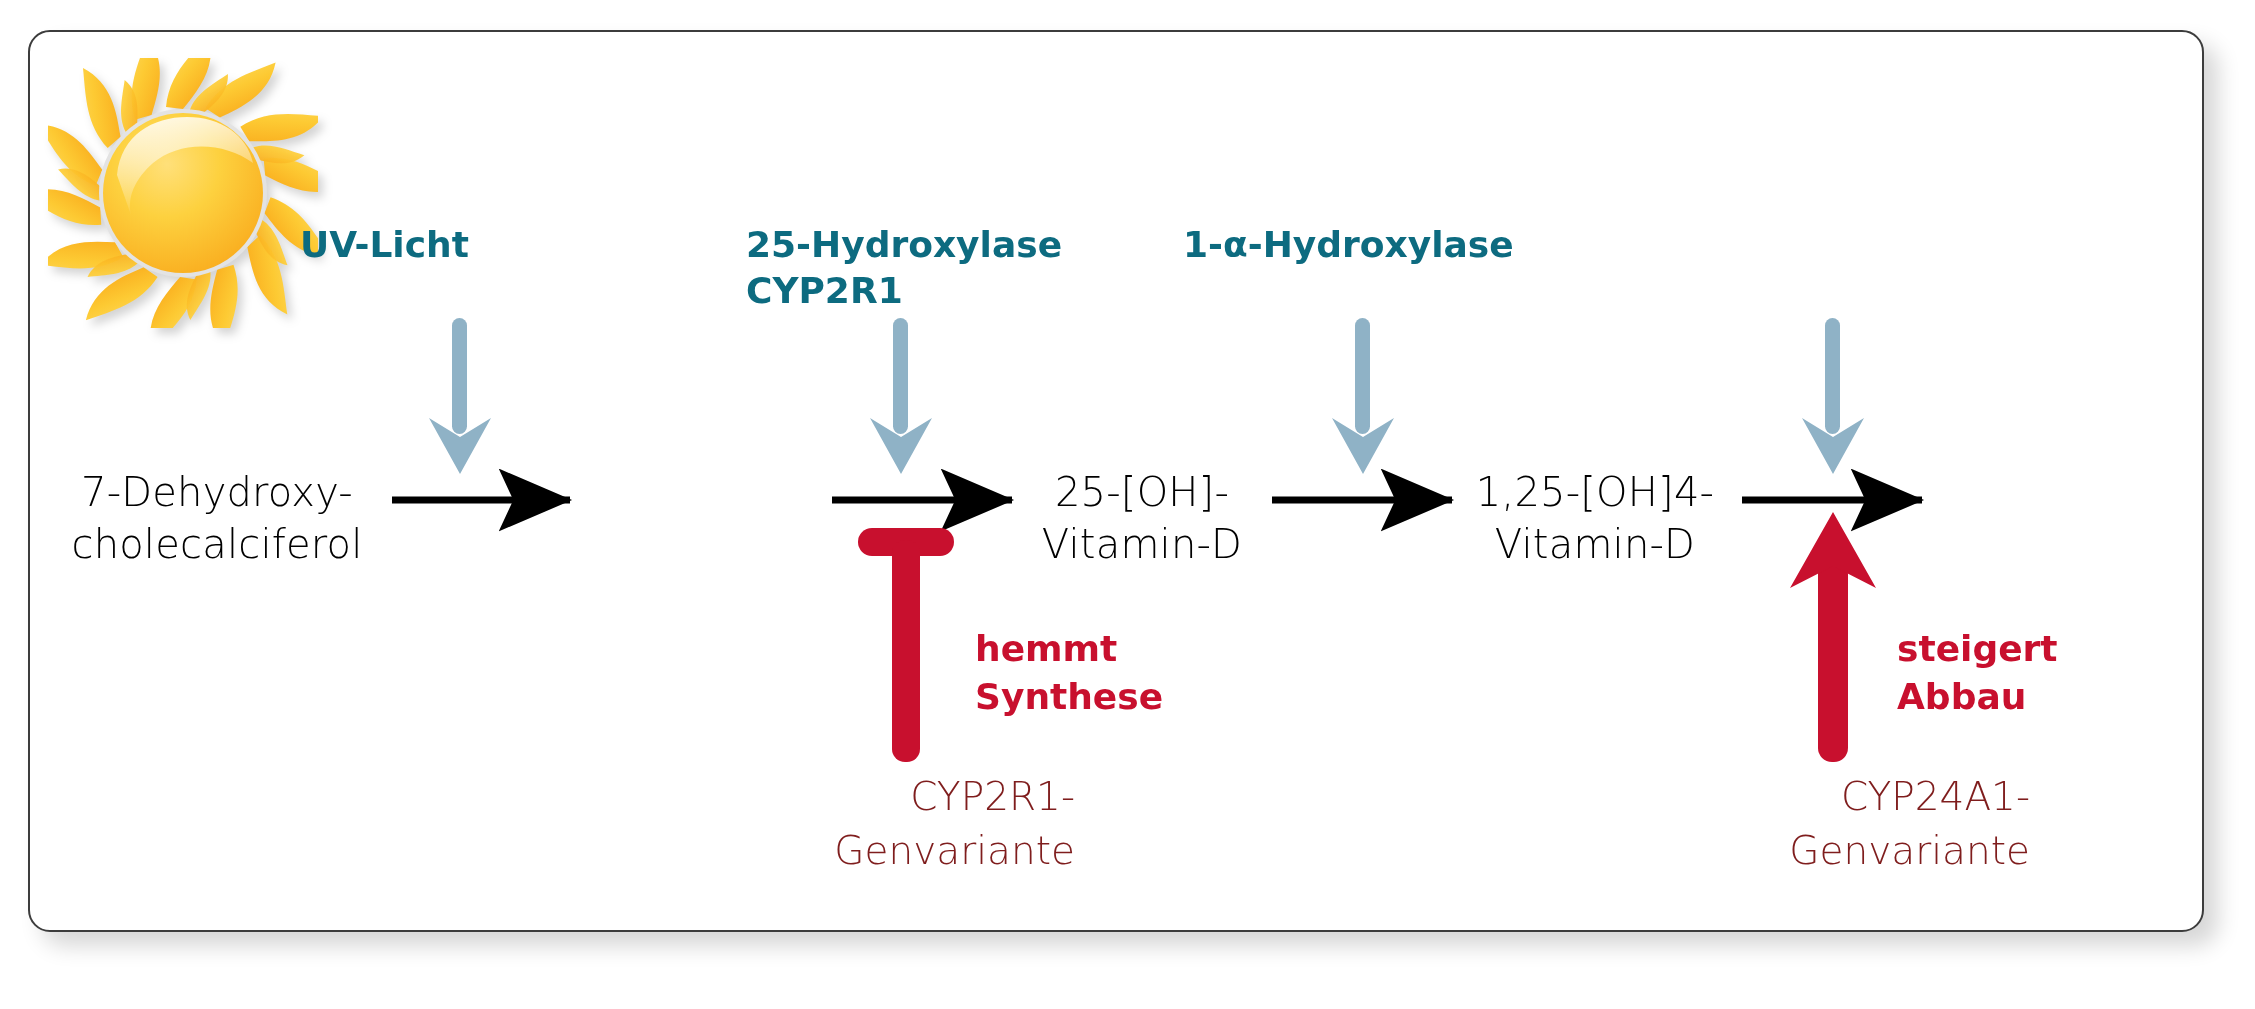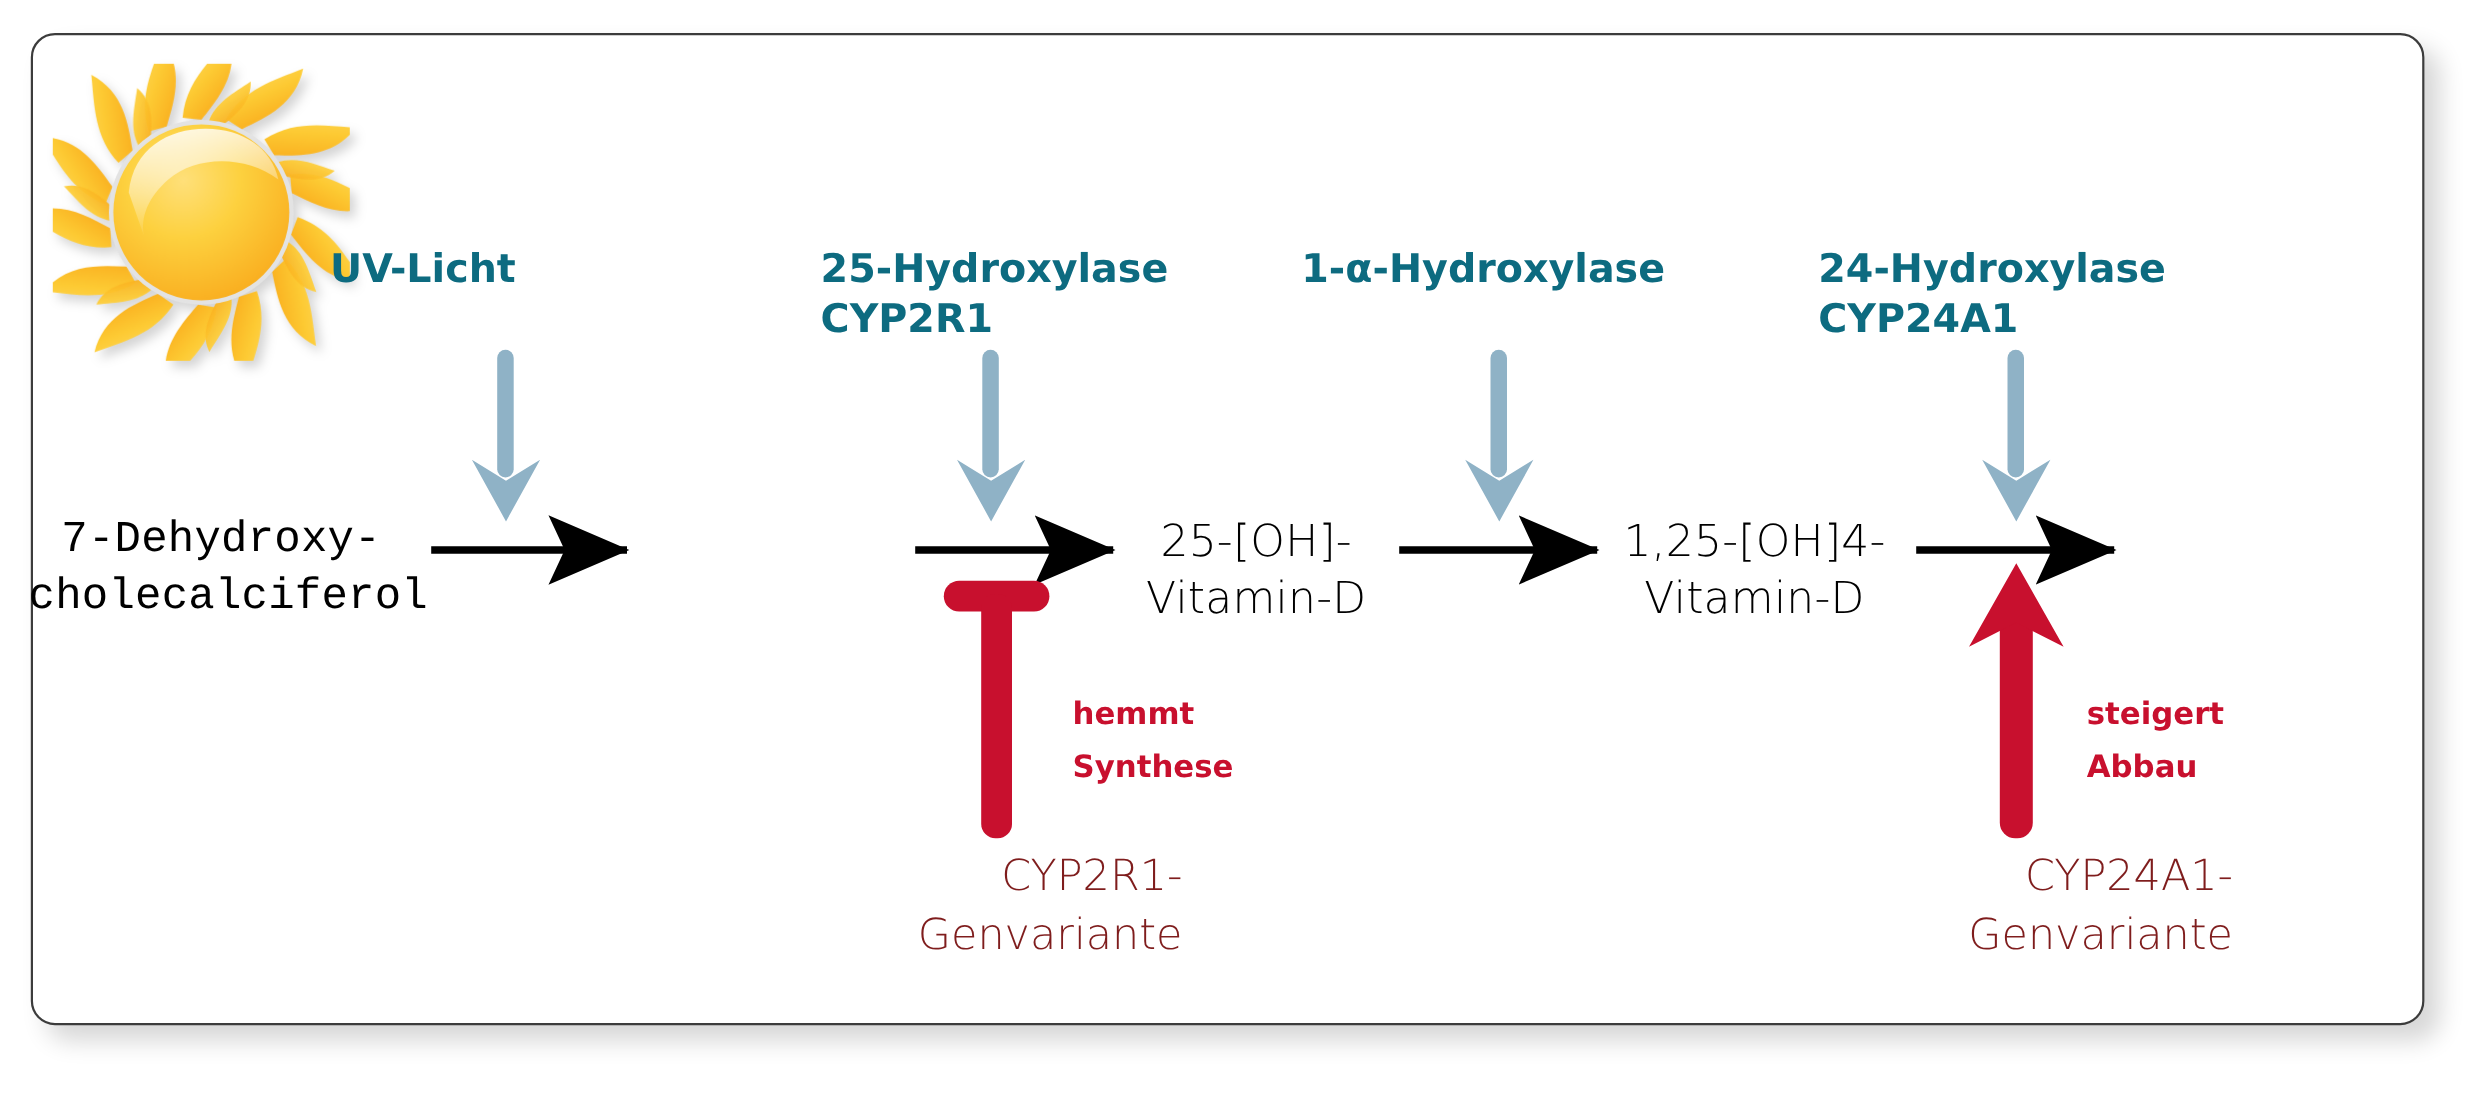--- a/index.html
+++ b/index.html
@@ -34,21 +34,21 @@
     position:absolute;color:#0D6B80;
     font-family:"DejaVu Sans","Liberation Sans",sans-serif;
     font-weight:bold;font-size:36px;line-height:46px;
     white-space:pre-line;
   }
 
   
   .redlabel{
     position:absolute;color:#C8102E;
     font-family:"DejaVu Sans","Liberation Sans",sans-serif;
-    font-weight:bold;font-size:28px;line-height:48px;
+    font-weight:bold;font-size:36px;line-height:48px;
     white-space:pre-line;text-align:left;
   }
 
   
   .gene{
     position:absolute;text-align:right;color:#7f1d1d;
     font-family:"DejaVu Sans","Liberation Sans",sans-serif;
     font-weight:300;font-size:39px;line-height:54px;white-space:pre-line;
   }
 
@@ -158,40 +158,38 @@
       <rect x="858" y="528" width="96" height="28" rx="14"></rect>
       <rect x="892" y="540" width="28" height="222" rx="13"></rect>
     </g>
 
     <g fill="#C8102E">
       <rect x="1818" y="560" width="30" height="202" rx="14"></rect>
       <path d="M1790,588 L1833,512 L1876,588 L1833,566 Z"></path>
     </g>
   </svg>
 
-  <div class="node" style="left:26px;top:466px;width:350px;font-family:Liberation Mono, monospace;">7-Dehydroxy-
+  <div class="node" style="left:42px;top:466px;width:350px;">7-Dehydroxy-
 cholecalciferol</div>
 
 
   <div class="node" style="left:992px;top:466px;width:300px;">25-[OH]-
 Vitamin-D</div>
 
   <div class="node" style="left:1430px;top:466px;width:330px;">1,25-[OH]4-
 Vitamin-D</div>
 
 
   <div class="enzyme" style="left:300px;top:222px;width:320px;">UV-Licht</div>
 
   <div class="enzyme" style="left:746px;top:222px;width:360px;">25-Hydroxylase
 CYP2R1</div>
 
   <div class="enzyme" style="left:1183px;top:222px;width:360px;">1-α-Hydroxylase</div>
 
-  <div class="enzyme" style="left:1653px;top:222px;width:360px;">24-Hydroxylase
-CYP24A1</div>
 
   <div class="redlabel" style="left:975px;top:625px;width:330px;">hemmt
 Synthese</div>
 
   <div class="redlabel" style="left:1897px;top:625px;width:330px;">steigert
 Abbau</div>
 
   <div class="gene" style="left:755px;top:770px;width:320px;">CYP2R1-
 Genvariante</div>
 

